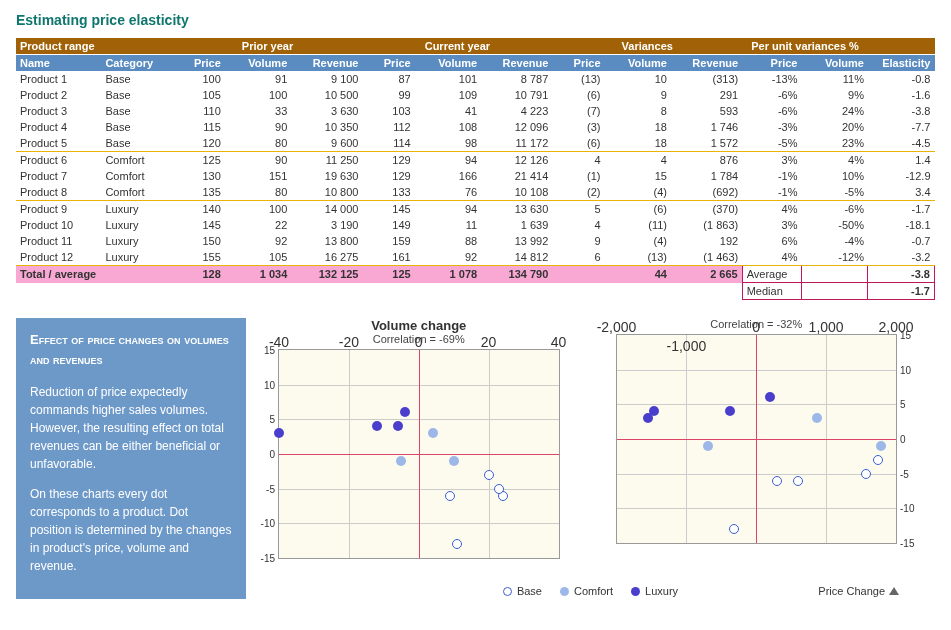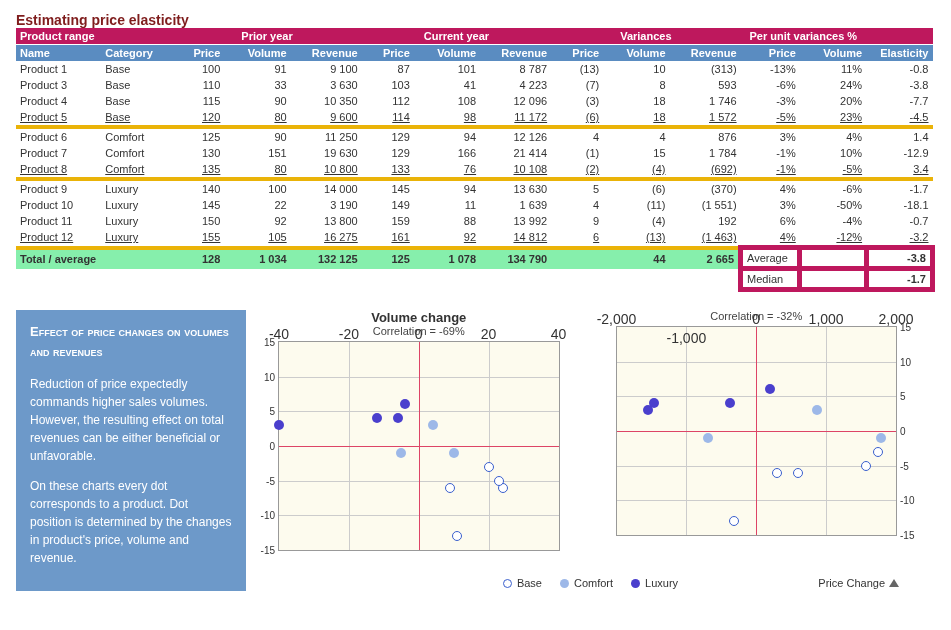--- a/index.html
+++ b/index.html
@@ -5,30 +5,30 @@
   * { box-sizing: border-box; }
   body {
     margin: 0;
     padding: 12px 16px;
     font-family: Arial, sans-serif;
     font-size: 11px;
     color: #333;
     background: #fff;
     width: 951px;
   }
-  .title { font-weight: bold; font-size: 14px; color: #7f1d1d; }
+  .title { font-weight: bold; font-size: 14px; color: #0f766e; margin-bottom: 10px; }
   table { border-collapse: collapse; width: 100%; table-layout: fixed; }
   th, td { padding: 2px 4px; text-align: right; font-size: 11px; }
   th { background: #5a8cc1; color: #fff; font-weight: bold; }
-  th.group { background: #be185d; text-align: center; border-bottom: 1px solid #fff; }
+  th.group { background: #a16207; text-align: center; border-bottom: 1px solid #fff; }
   th.sub { background: #5a8cc1; font-weight: bold; }
   td.l, th.l { text-align: left; }
-  tr.sep td { border-bottom: 4px solid #eab308; text-decoration: underline; }
-  tr.total td { background: #86efac; font-weight: bold; }
-  .avg-box { border: 5px solid #be185d; }
+  tr.sep td { border-bottom: 1px solid #eab308; }
+  tr.total td { background: #f9a8d4; font-weight: bold; }
+  .avg-box { border: 1px solid #be185d; }
   .bottom { display: flex; margin-top: 18px; gap: 0; }
   .panel {
     background: #6d99c9;
     color: #fff;
     padding: 12px 14px;
     width: 230px;
     font-size: 12px;
     line-height: 1.5;
   }
   .panel-title { font-weight: bold; font-variant: small-caps; font-size: 13px; margin-bottom: 14px; }
@@ -124,20 +124,36 @@
         <td>101</td>
         <td>8 787</td>
         <td>(13)</td>
         <td>10</td>
         <td>(313)</td>
         <td>-13%</td>
         <td>11%</td>
         <td>-0.8</td>
       </tr>
       <tr>
+        <td class="l">Product 2</td>
+        <td class="l">Base</td>
+        <td>105</td>
+        <td>100</td>
+        <td>10 500</td>
+        <td>99</td>
+        <td>109</td>
+        <td>10 791</td>
+        <td>(6)</td>
+        <td>9</td>
+        <td>291</td>
+        <td>-6%</td>
+        <td>9%</td>
+        <td>-1.6</td>
+      </tr>
+      <tr>
         <td class="l">Product 3</td>
         <td class="l">Base</td>
         <td>110</td>
         <td>33</td>
         <td>3 630</td>
         <td>103</td>
         <td>41</td>
         <td>4 223</td>
         <td>(7)</td>
         <td>8</td>
@@ -246,21 +262,21 @@
         <td class="l">Product 10</td>
         <td class="l">Luxury</td>
         <td>145</td>
         <td>22</td>
         <td>3 190</td>
         <td>149</td>
         <td>11</td>
         <td>1 639</td>
         <td>4</td>
         <td>(11)</td>
-        <td>(1 551)</td>
+        <td>(1 863)</td>
         <td>3%</td>
         <td>-50%</td>
         <td>-18.1</td>
       </tr>
       <tr>
         <td class="l">Product 11</td>
         <td class="l">Luxury</td>
         <td>150</td>
         <td>92</td>
         <td>13 800</td>

